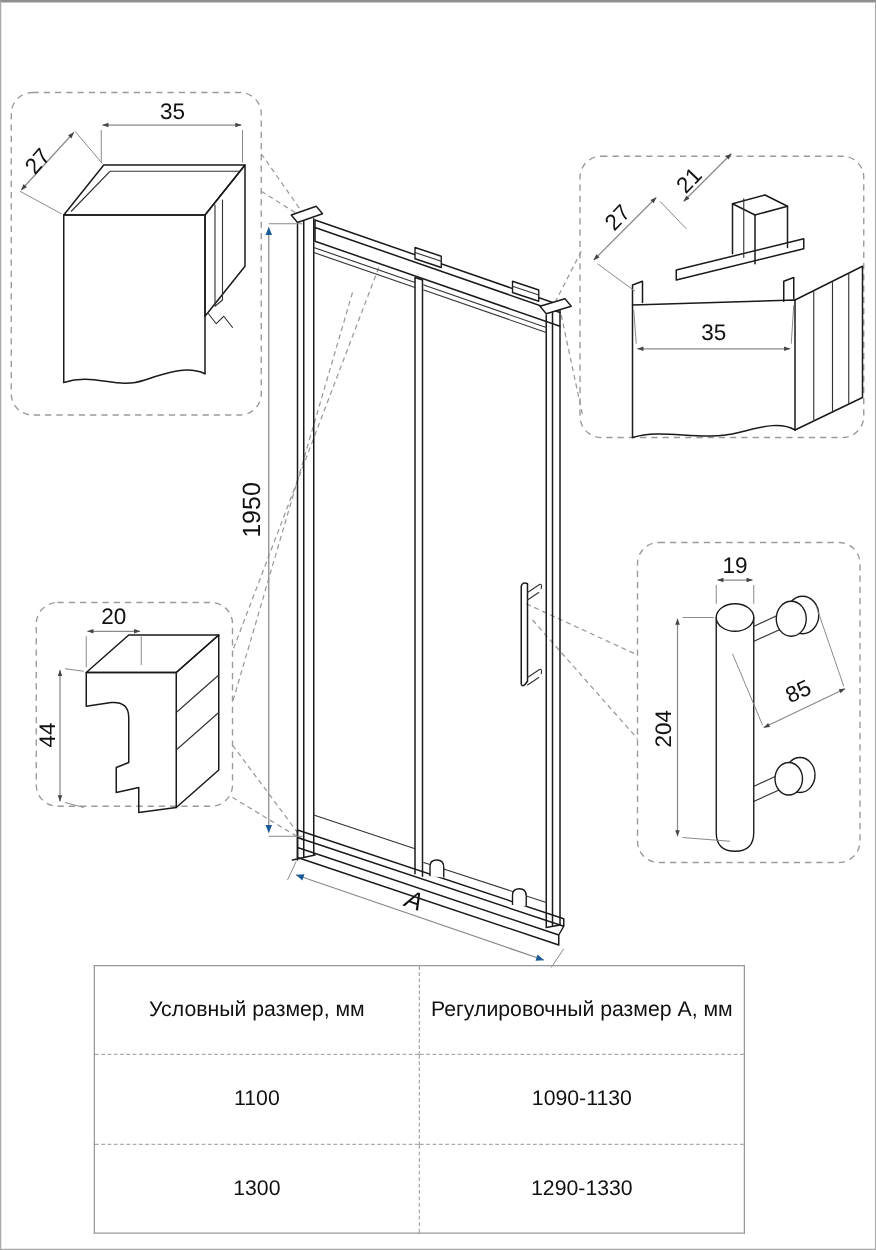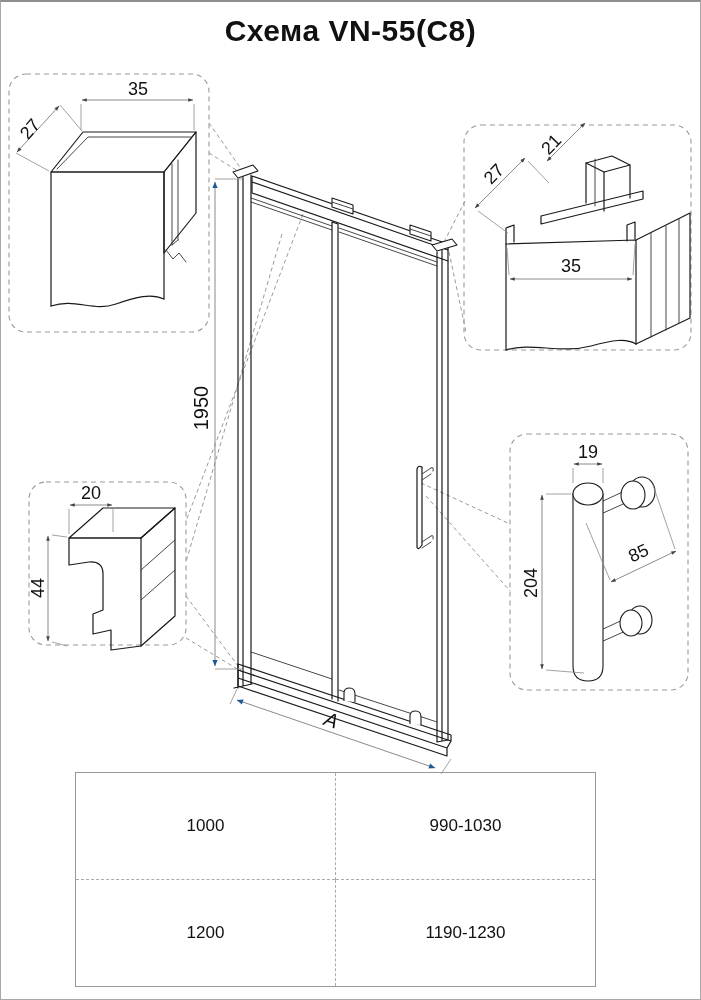--- a/index.html
+++ b/index.html
@@ -38,21 +38,20 @@
     border-top:1px dashed #ababab;padding:0;
   }
   .size-table tr:first-child th{border-top:none;}
   .size-table td:first-child,.size-table th:first-child{border-right:1px dashed #ababab;}
 </style>
 </head>
 <body>
 
 <div class="page">
 
-  <div class="title">Схема VN-55(C8)</div>
 
   <svg width="701" height="1000" viewBox="0 0 701 1000">
     <defs>
       <marker id="ma" viewBox="0 0 10 10" refX="9.5" refY="5" markerWidth="9" markerHeight="5" orient="auto-start-reverse">
         <path d="M0,1.4 L10,5 L0,8.6 Z" fill="#444"></path>
       </marker>
       <marker id="mb" viewBox="0 0 10 10" refX="9.5" refY="5" markerWidth="12" markerHeight="6.4" orient="auto-start-reverse">
         <path d="M0,0.9 L10,5 L0,9.1 Z" fill="#1b5a96"></path>
       </marker>
     </defs>
@@ -181,25 +180,29 @@
       <line class="dimln" x1="610" y1="580" x2="675" y2="549" marker-start="url(#ma)" marker-end="url(#ma)"></line>
       <text class="dim" x="587" y="456" text-anchor="middle">19</text>
       <text class="dim" x="530" y="587" text-anchor="middle" transform="rotate(-90 530 581)">204</text>
       <text class="dim" x="638" y="557" text-anchor="middle" transform="rotate(-25 638 552)">85</text>
     </g>
   </svg>
 
   <div class="size-table">
     <table>
       <tbody>
-      <tr>
-        <td>1000</td>
-        <td>990-1030</td>
+          <tr>
+        <th>Условный размер, мм</th>
+        <th>Регулировочный размер А, мм</th>
       </tr>
       <tr>
-        <td>1200</td>
-        <td>1190-1230</td>
+        <td>1100</td>
+        <td>1090-1130</td>
+      </tr>
+      <tr>
+        <td>1300</td>
+        <td>1290-1330</td>
       </tr>
     </tbody>
       </table>
   </div>
 
 </div>
 
 </body></html>

